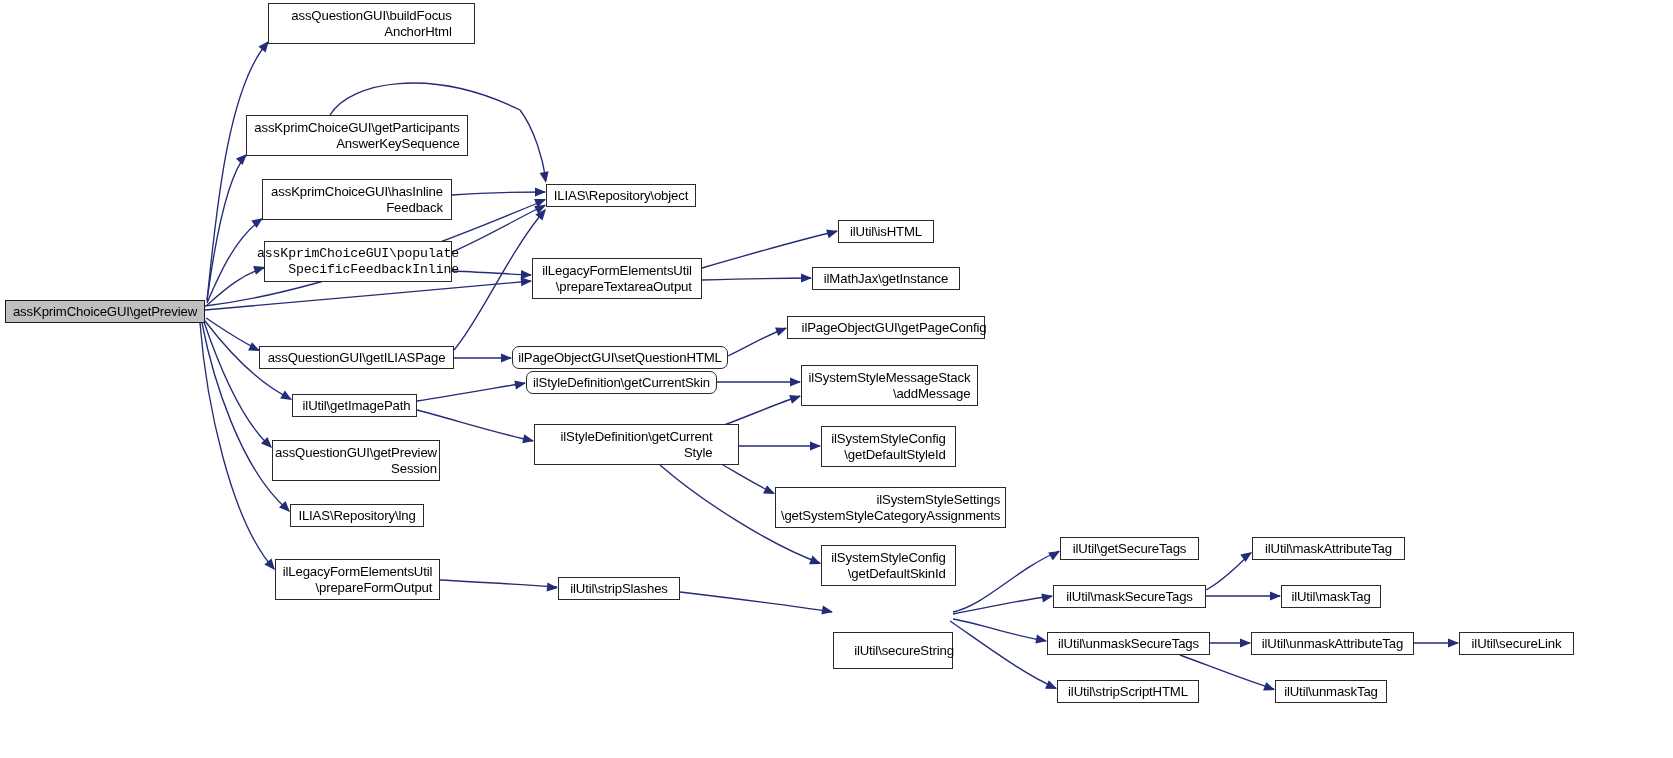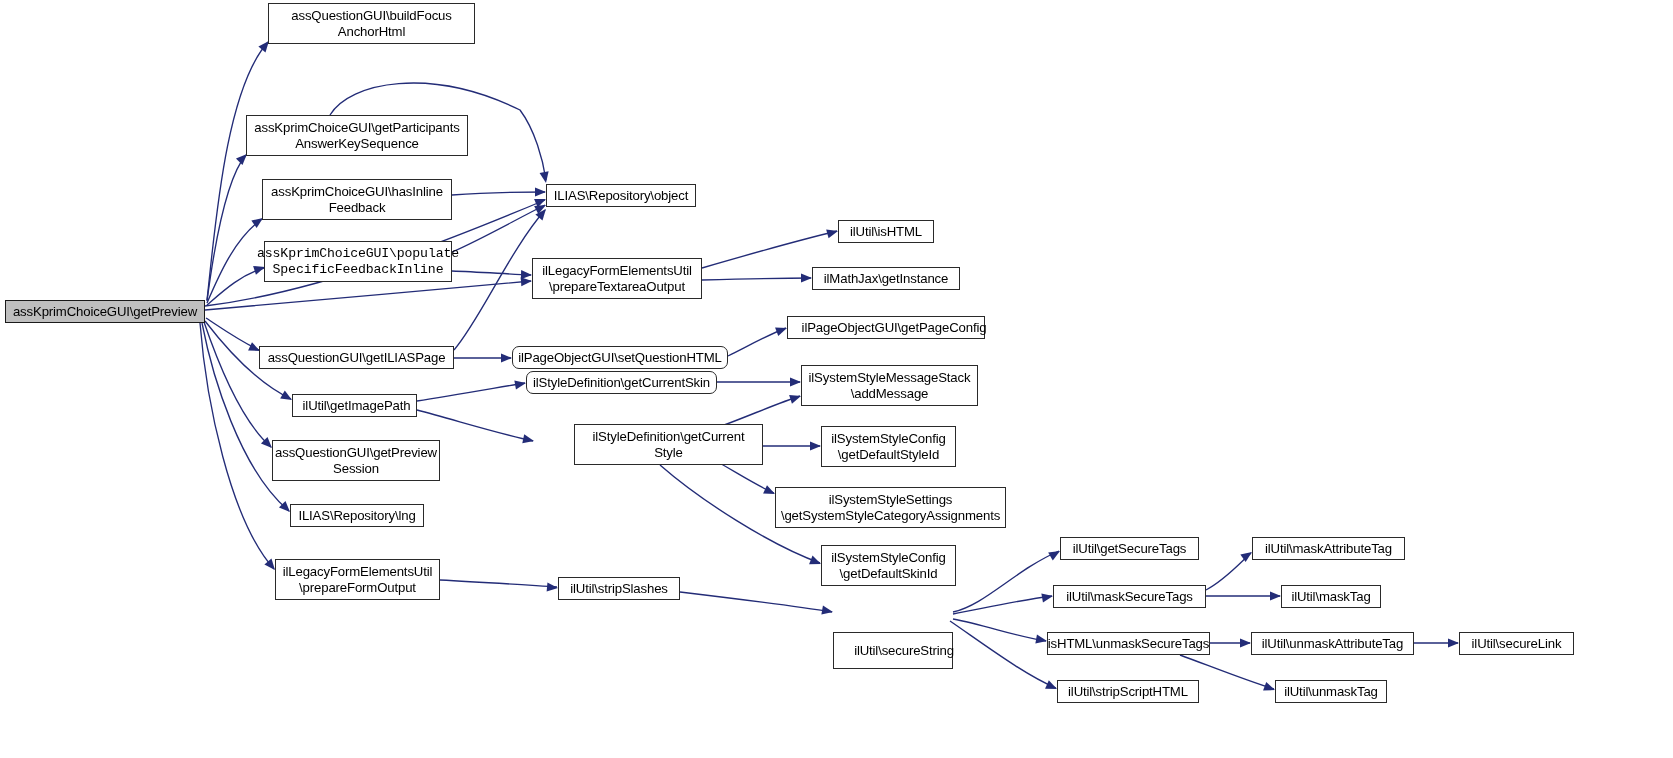--- a/index.html
+++ b/index.html
@@ -1,20 +1,20 @@
 <!DOCTYPE html>
 <html><head>
 <meta charset="utf-8">
 <style>
   html,body{margin:0;padding:0;background:#ffffff;}
   body{font-family:"Liberation Sans","DejaVu Sans",sans-serif;}
   #graph-root{position:relative;width:1673px;height:758px;background:#ffffff;overflow:hidden;}
   svg#edges{position:absolute;left:0;top:0;width:1673px;height:758px;pointer-events:none;}
   .node{position:absolute;box-sizing:border-box;border:1px solid #2a2a2a;background:#ffffff;
-        display:flex;align-items:center;justify-content:center;text-align:center;
+        display:flex;align-items:center;justify-content:center;text-align:right;
         font-size:13.2px;line-height:15.5px;color:#000000;letter-spacing:-0.15px;
         white-space:pre-line;padding:0 4px;}
   .node.root{background:#bfbfbf;border-color:#1a1a1a;}
   .edge{fill:none;stroke:#232c77;stroke-width:1.35px;}
   .arrow{fill:#232c77;stroke:none;}
 </style>
 </head>
 <body>
 
 <div id="graph-root">
@@ -192,33 +192,33 @@
       <div class="node" style="left: 546px; top: 184px; width: 150px; height: 23px;">ILIAS\Repository\object</div>
       <div class="node" style="left: 532px; top: 258px; width: 170px; height: 41px;">ilLegacyFormElementsUtil
 \prepareTextareaOutput</div>
       <div class="node" style="left: 838px; top: 220px; width: 96px; height: 23px;">ilUtil\isHTML</div>
       <div class="node" style="left: 812px; top: 267px; width: 148px; height: 23px;">ilMathJax\getInstance</div>
       <div class="node" style="left: 512px; top: 346px; width: 216px; height: 23px; border-radius: 7px;">ilPageObjectGUI\setQuestionHTML</div>
       <div class="node" style="left: 787px; top: 316px; width: 198px; height: 23px; padding-left: 20px;">ilPageObjectGUI\getPageConfig</div>
       <div class="node" style="left: 526px; top: 371px; width: 191px; height: 23px; border-radius: 7px;">ilStyleDefinition\getCurrentSkin</div>
       <div class="node" style="left: 801px; top: 365px; width: 177px; height: 41px;">ilSystemStyleMessageStack
 \addMessage</div>
-      <div class="node" style="left: 534px; top: 424px; width: 189px; height: 41px; margin-left: 40px;">ilStyleDefinition\getCurrent
+      <div class="node" style="left: 534px; top: 424px; width: 205px; height: 41px;">ilStyleDefinition\getCurrent
 Style</div>
       <div class="node" style="left: 821px; top: 426px; width: 135px; height: 41px;">ilSystemStyleConfig
 \getDefaultStyleId</div>
       <div class="node" style="left: 775px; top: 487px; width: 231px; height: 41px;">ilSystemStyleSettings
 \getSystemStyleCategoryAssignments</div>
       <div class="node" style="left: 821px; top: 545px; width: 135px; height: 41px;">ilSystemStyleConfig
 \getDefaultSkinId</div>
       <div class="node" style="left: 558px; top: 577px; width: 122px; height: 23px;">ilUtil\stripSlashes</div>
       <div class="node" style="left: 833px; top: 632px; width: 120px; height: 37px; padding-left: 26px;">ilUtil\secureString</div>
       <div class="node" style="left: 1060px; top: 537px; width: 139px; height: 23px;">ilUtil\getSecureTags</div>
       <div class="node" style="left: 1053px; top: 585px; width: 153px; height: 23px;">ilUtil\maskSecureTags</div>
-      <div class="node" style="left: 1047px; top: 632px; width: 163px; height: 23px;">isHTML\unmaskSecureTags</div>
+      <div class="node" style="left: 1047px; top: 632px; width: 163px; height: 23px;">ilUtil\unmaskSecureTags</div>
       <div class="node" style="left: 1057px; top: 680px; width: 142px; height: 23px;">ilUtil\stripScriptHTML</div>
       <div class="node" style="left: 1252px; top: 537px; width: 153px; height: 23px;">ilUtil\maskAttributeTag</div>
       <div class="node" style="left: 1281px; top: 585px; width: 100px; height: 23px;">ilUtil\maskTag</div>
       <div class="node" style="left: 1251px; top: 632px; width: 163px; height: 23px;">ilUtil\unmaskAttributeTag</div>
       <div class="node" style="left: 1275px; top: 680px; width: 112px; height: 23px;">ilUtil\unmaskTag</div>
       <div class="node" style="left: 1459px; top: 632px; width: 115px; height: 23px;">ilUtil\secureLink</div>
     </div>
 </div>
 
 </body></html>

